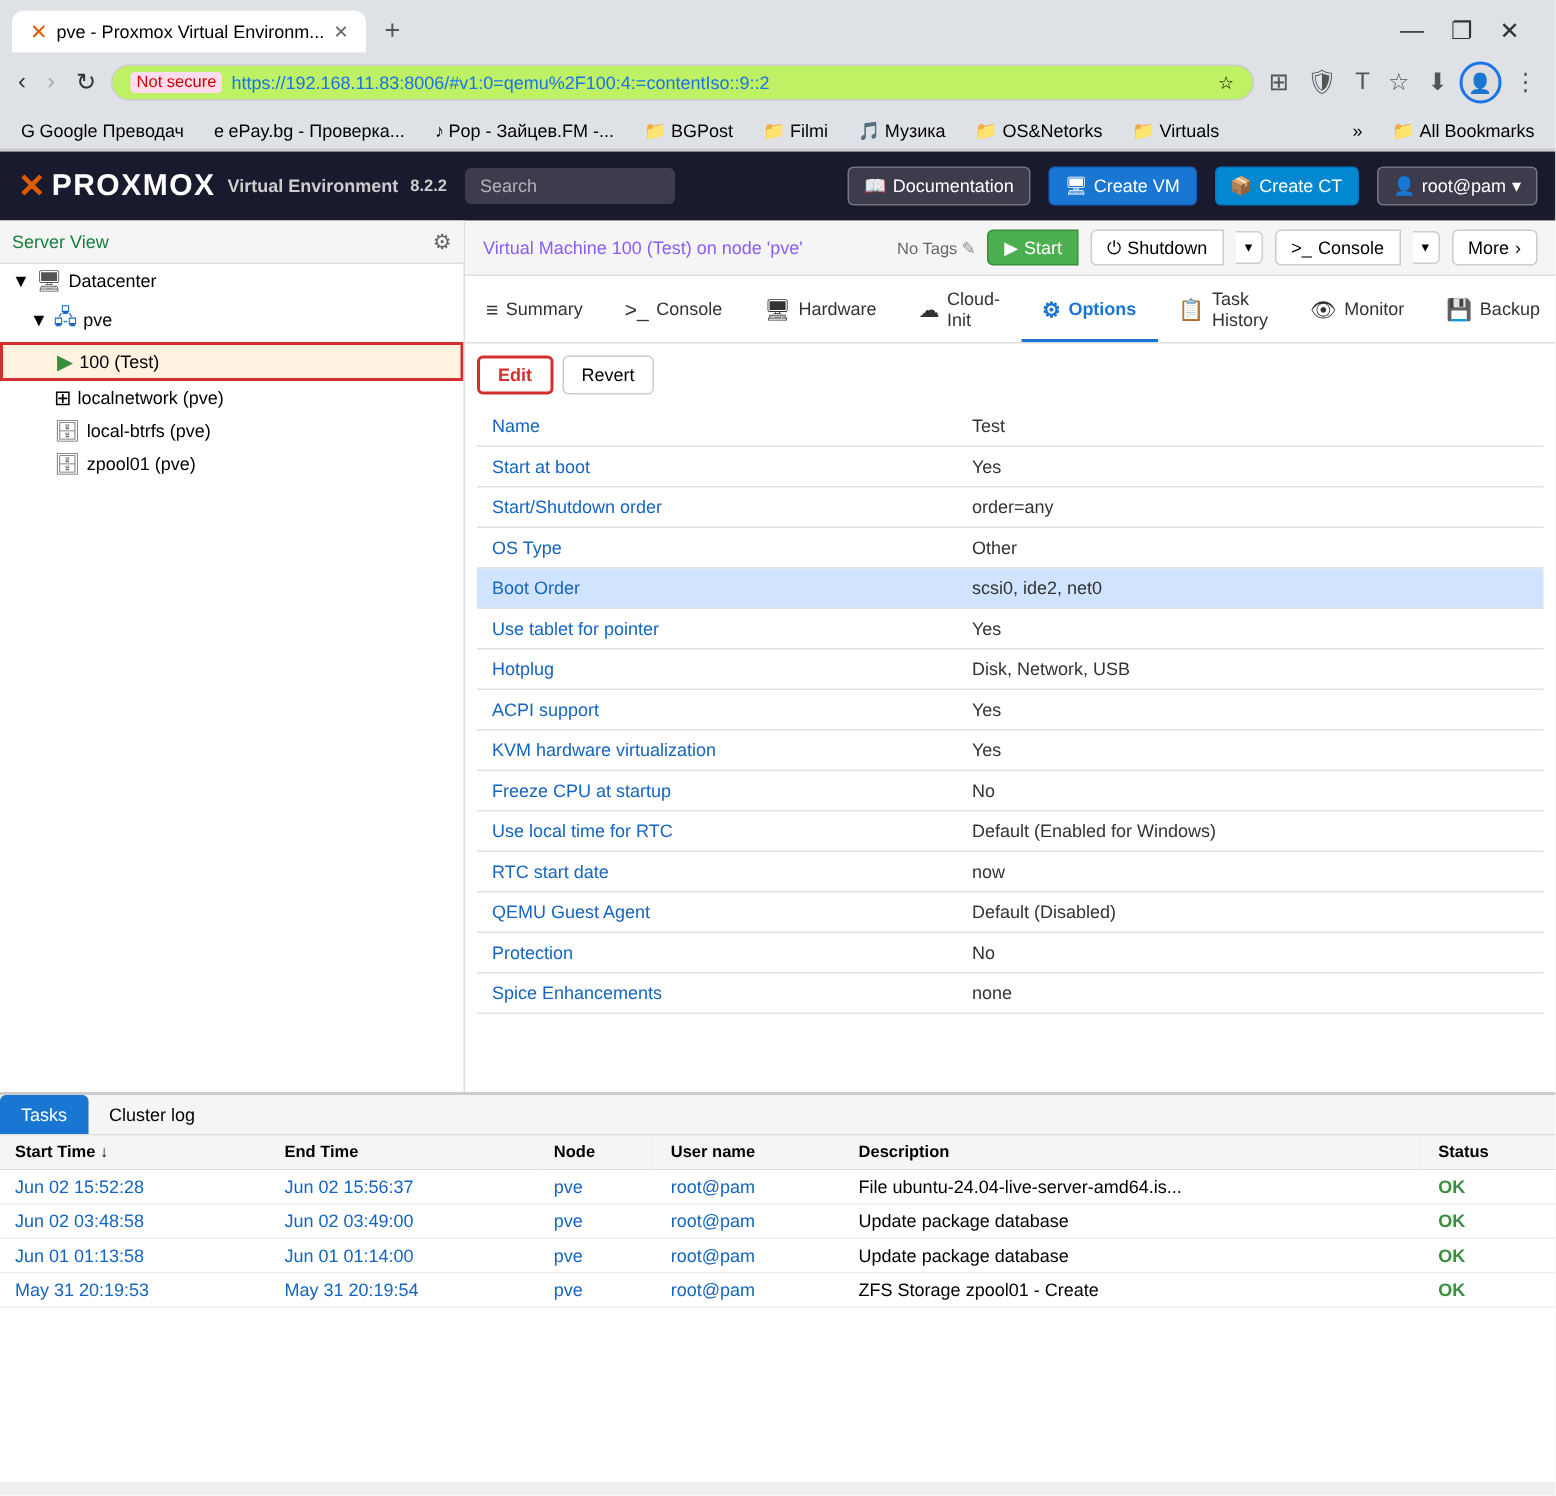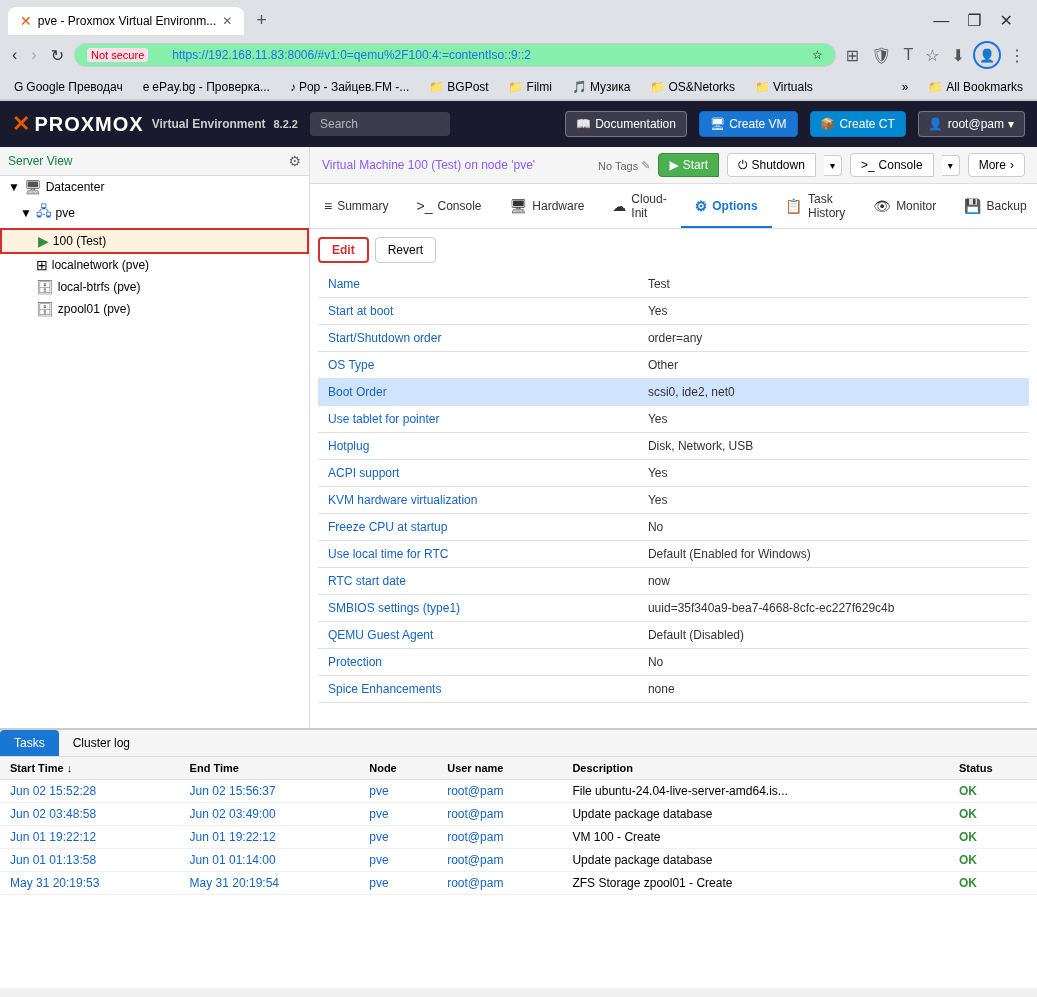--- a/index.html
+++ b/index.html
@@ -12,21 +12,21 @@
     .browser-tab .tab-icon { color: #e05a00; font-size: 14px; }
     .browser-tab .tab-close { margin-left: auto; cursor: pointer; color: #666; }
     .new-tab-btn { background: none; border: none; font-size: 18px; cursor: pointer; color: #555; padding: 4px 8px; }
     .tab-spacer { flex: 1; }
     .window-controls { display: flex; gap: 2px; padding: 0 8px; }
     .win-btn { background: none; border: none; font-size: 16px; cursor: pointer; color: #333; padding: 4px 8px; }
 
     .address-bar-row { display: flex; align-items: center; padding: 6px 8px; gap: 6px; background: #dee1e6; }
     .nav-btn { background: none; border: none; font-size: 16px; cursor: pointer; color: #333; padding: 4px; }
     .nav-btn:disabled { color: #aaa; }
-    .address-bar { flex: 1; display: flex; align-items: center; background: #86efac; border: 1px solid #ccc; border-radius: 20px; padding: 4px 12px; gap: 24px; font-size: 12px; }
+    .address-bar { flex: 1; display: flex; align-items: center; background: #bef264; border: 1px solid #ccc; border-radius: 20px; padding: 4px 12px; gap: 6px; font-size: 12px; }
     .address-bar .not-secure { color: #c00; font-size: 11px; background: #fde; border-radius: 3px; padding: 1px 4px; }
     .address-bar .url { color: #1a73e8; flex: 1; }
     .browser-actions { display: flex; gap: 4px; align-items: center; }
     .browser-action-btn { background: none; border: none; cursor: pointer; font-size: 16px; color: #555; padding: 4px; }
     .profile-btn { width: 28px; height: 28px; border-radius: 50%; overflow: hidden; border: 2px solid #1a73e8; background: #ddd; display: flex; align-items: center; justify-content: center; cursor: pointer; }
 
     .bookmarks-bar { background: #dee1e6; padding: 3px 8px; display: flex; gap: 8px; align-items: center; font-size: 12px; border-bottom: 1px solid #ccc; }
     .bookmark-item { display: flex; align-items: center; gap: 3px; padding: 2px 6px; cursor: pointer; border-radius: 4px; white-space: nowrap; }
     .bookmark-more { margin-left: auto; cursor: pointer; }
 
@@ -380,24 +380,20 @@
                 <td>Freeze CPU at startup</td>
                 <td class="value-red">No</td>
               </tr>
               <tr>
                 <td>Use local time for RTC</td>
                 <td>Default (Enabled for Windows)</td>
               </tr>
               <tr>
                 <td>RTC start date</td>
                 <td>now</td>
-              </tr>
-              <tr>
-                <td>SMBIOS settings (type1)</td>
-                <td>uuid=35f340a9-bea7-4668-8cfc-ec227f629c4b</td>
               </tr>
               <tr>
                 <td>QEMU Guest Agent</td>
                 <td>Default (Disabled)</td>
               </tr>
               <tr>
                 <td>Protection</td>
                 <td class="value-red">No</td>
               </tr>
               <tr>
@@ -438,28 +434,20 @@
             </tr>
             <tr>
               <td class="task-link">Jun 02 03:48:58</td>
               <td class="task-link">Jun 02 03:49:00</td>
               <td class="task-link">pve</td>
               <td class="task-link">root@pam</td>
               <td>Update package database</td>
               <td class="status-ok">OK</td>
             </tr>
             <tr>
-              <td class="task-link">Jun 01 19:22:12</td>
-              <td class="task-link">Jun 01 19:22:12</td>
-              <td class="task-link">pve</td>
-              <td class="task-link">root@pam</td>
-              <td>VM 100 - Create</td>
-              <td class="status-ok">OK</td>
-            </tr>
-            <tr>
               <td class="task-link">Jun 01 01:13:58</td>
               <td class="task-link">Jun 01 01:14:00</td>
               <td class="task-link">pve</td>
               <td class="task-link">root@pam</td>
               <td>Update package database</td>
               <td class="status-ok">OK</td>
             </tr>
             <tr>
               <td class="task-link">May 31 20:19:53</td>
               <td class="task-link">May 31 20:19:54</td>

